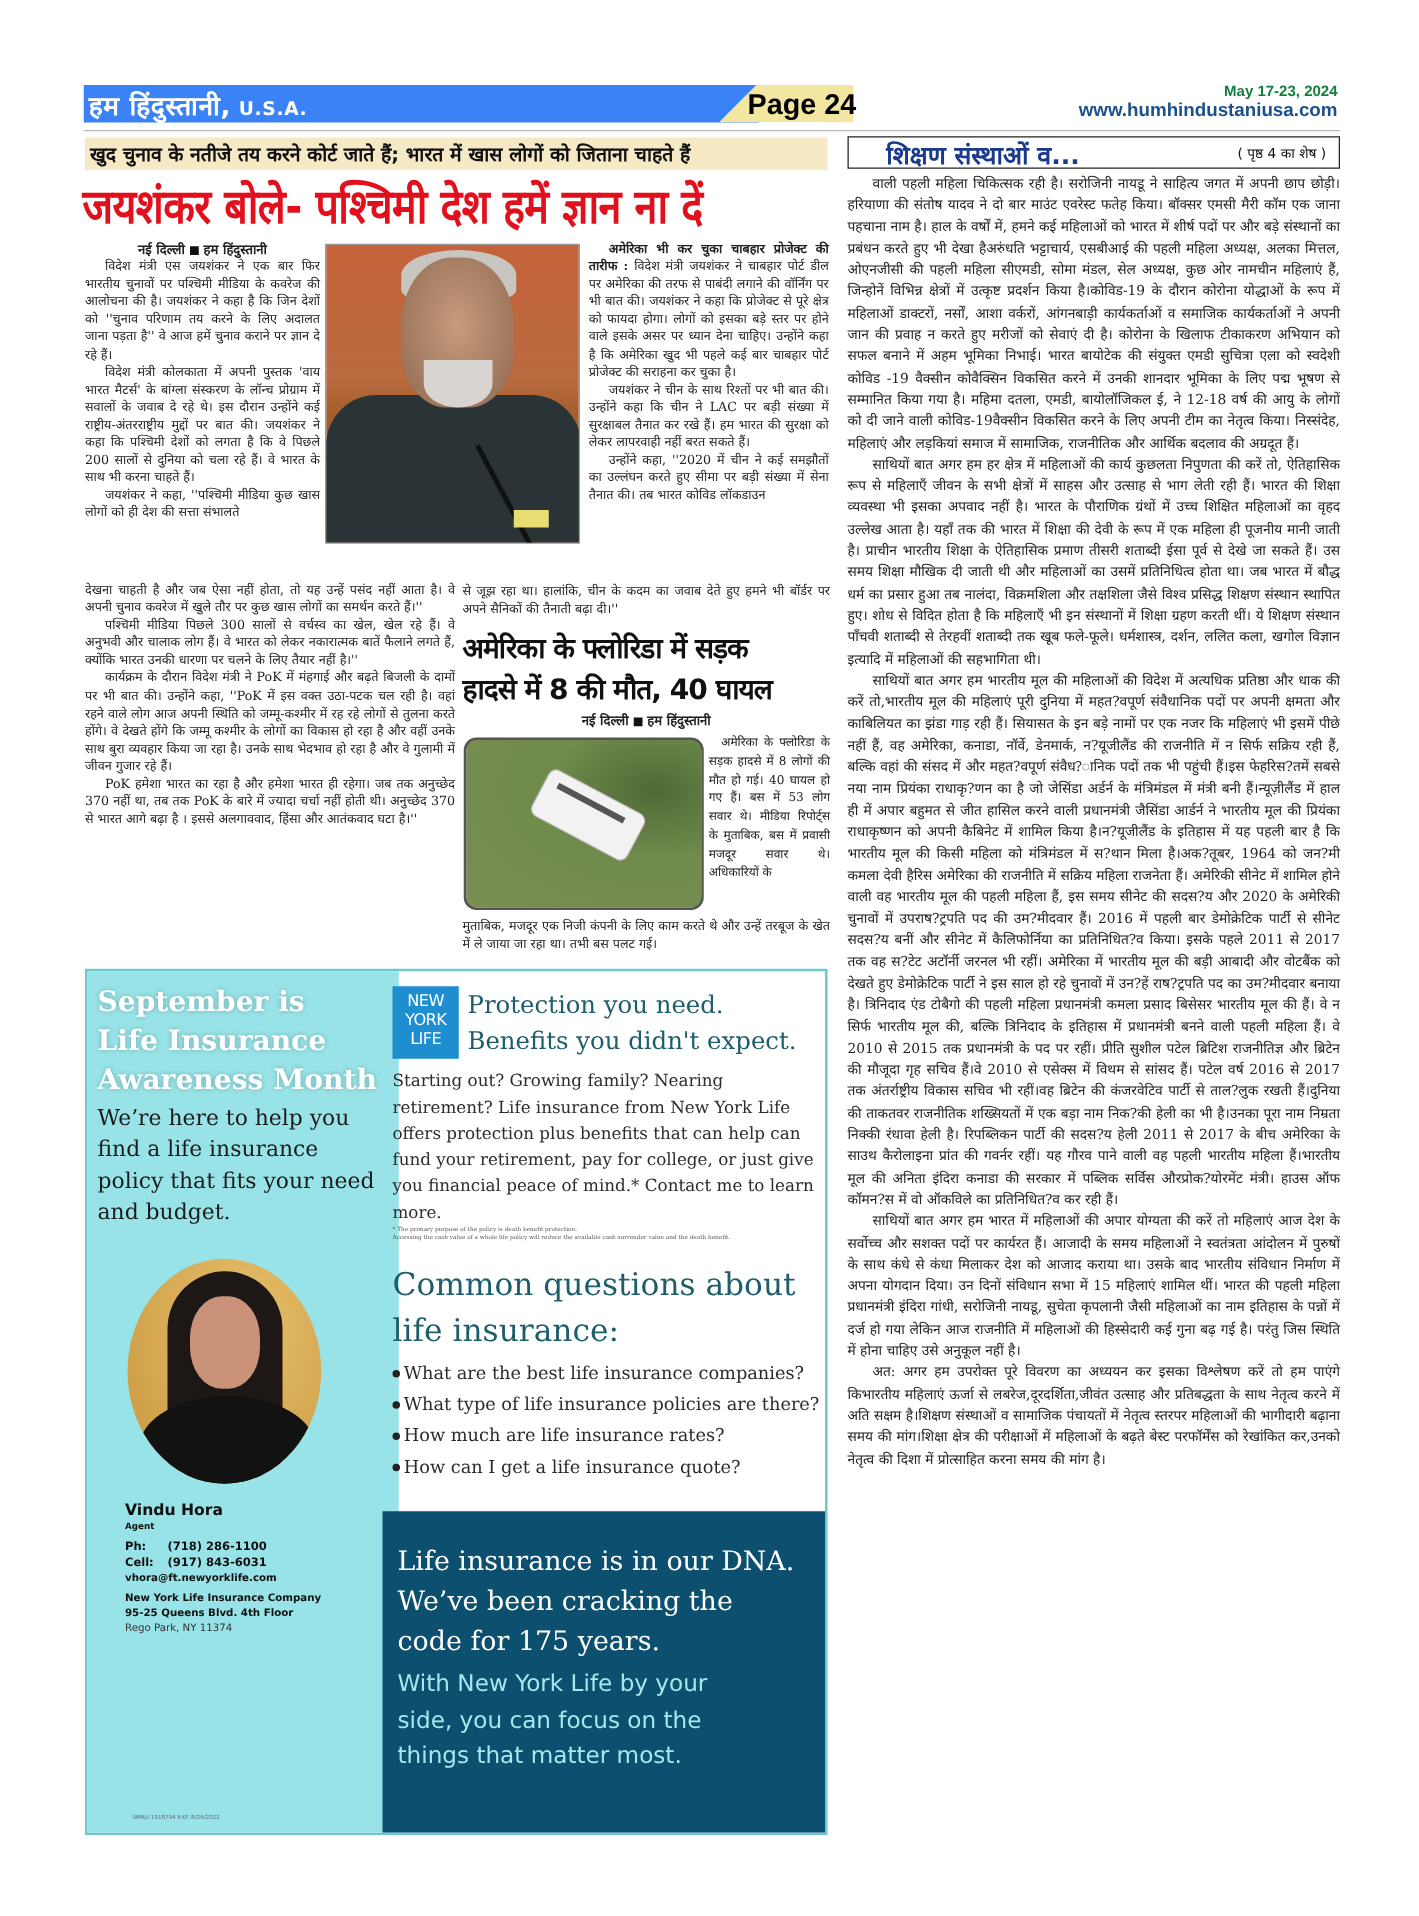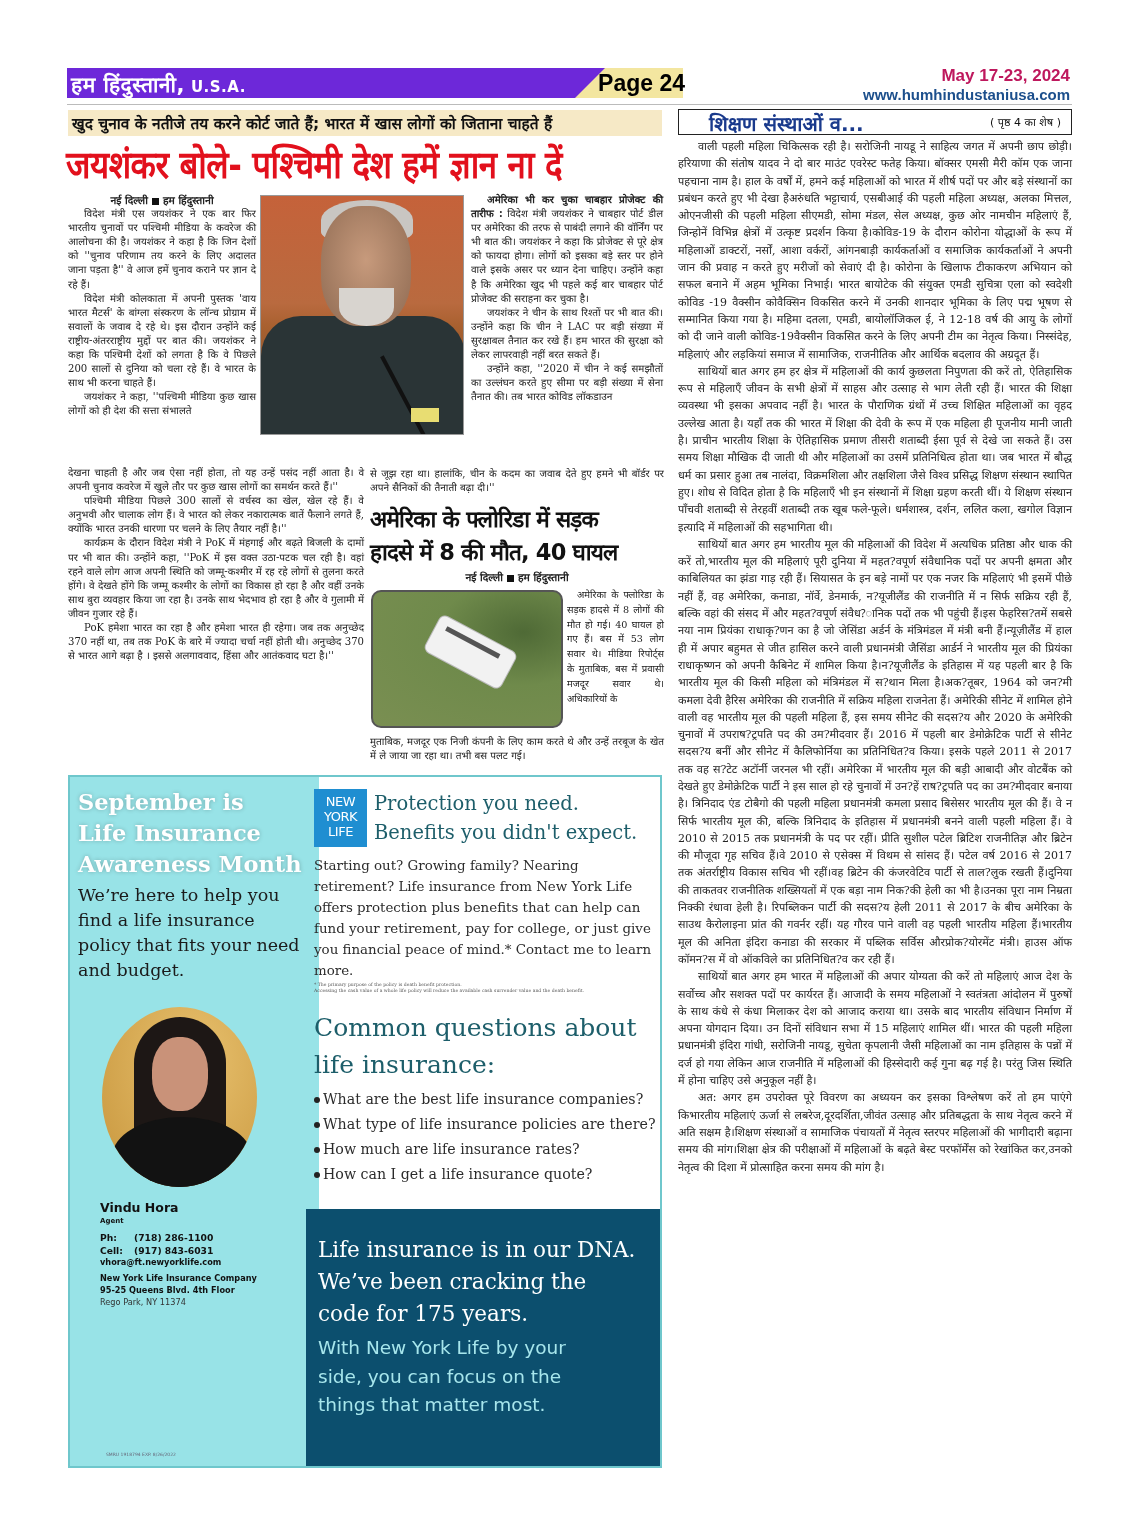--- a/index.html
+++ b/index.html
@@ -1,28 +1,28 @@
 <!DOCTYPE html>
 <html><head>
 <meta charset="utf-8">
 <style>
   * { box-sizing: border-box; margin: 0; padding: 0; }
   html, body { width: 1135px; height: 1533px; background: #fff; overflow: hidden; }
   body { position: relative; font-family: "DejaVu Serif", serif; color: #1a1a1a; }
 
   
   .masthead { position: absolute; left: 67px; top: 66px; width: 1005px; height: 38px; }
-  .mast-green { position: absolute; left: 0; top: 2px; width: 540px; height: 30px; background: #6d28d9; }
+  .mast-green { position: absolute; left: 0; top: 2px; width: 540px; height: 30px; background: #3b82f6; }
   .mast-green::after { content: ""; position: absolute; right: -30px; top: 0; border-top: 30px solid #0e8a4a; border-right: 30px solid transparent; }
   .mast-title { position: absolute; left: 4px; top: 2px; color: #fff; font-family: "DejaVu Sans", sans-serif; font-weight: bold; font-size: 21px; letter-spacing: 0.5px; }
   .mast-title .usa { font-size: 15px; margin-left: 6px; }
   .mast-yellow { position: absolute; left: 508px; top: 2px; width: 108px; height: 30px; background: #f3e6a0; clip-path: polygon(30px 0, 100% 0, 100% 100%, 0 100%); }
   .mast-page { position: absolute; left: 510px; top: 4px; width: 108px; text-align: right; font-family: "Liberation Sans", sans-serif; font-weight: bold; font-size: 23px; color: #000; }
   .mast-date { position: absolute; right: 2px; top: 0; text-align: right; font-family: "Liberation Sans", sans-serif; font-weight: bold; }
-  .mast-date .date { color: #be185d; font-size: 17px; display: block; }
+  .mast-date .date { color: #15803d; font-size: 12px; display: block; }
   .mast-date .url { color: #1c4f8c; font-size: 15px; display: block; }
   .mast-rule { position: absolute; left: 67px; top: 104px; width: 1005px; height: 1px; background: #bbb; }
 
   
   .kicker { position: absolute; left: 68px; top: 110px; width: 594px; height: 26px; background: #f6e9c6; font-family: "DejaVu Sans", sans-serif; font-weight: bold; font-size: 15.5px; color: #111; padding: 2px 4px; white-space: nowrap; overflow: hidden; }
   .headline { position: absolute; left: 66px; top: 138px; width: 600px; font-family: "DejaVu Sans", sans-serif; font-weight: bold; font-size: 33px; color: #e2101c; white-space: nowrap; letter-spacing: -0.5px; transform: scaleY(1.15); transform-origin: top left; }
   .byline { font-family: "DejaVu Sans", sans-serif; font-weight: bold; font-size: 10.5px; text-align: center; }
   .byline .sq { display: inline-block; width: 7px; height: 7px; background: #111; margin: 0 4px; vertical-align: middle; }
   .col { position: absolute; font-size: 10.1px; line-height: 14.1px; text-align: justify; color: #222; }
   .col p { text-indent: 16px; }

